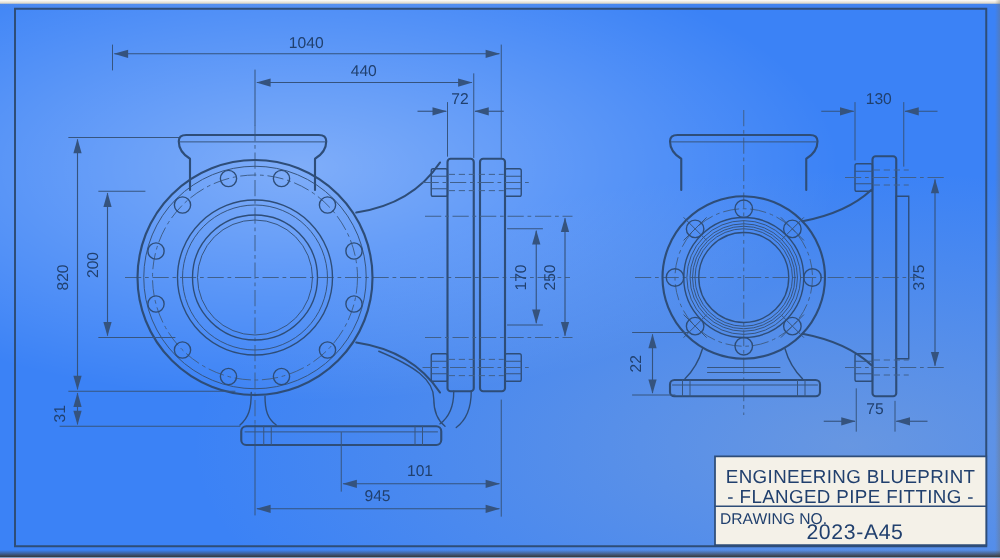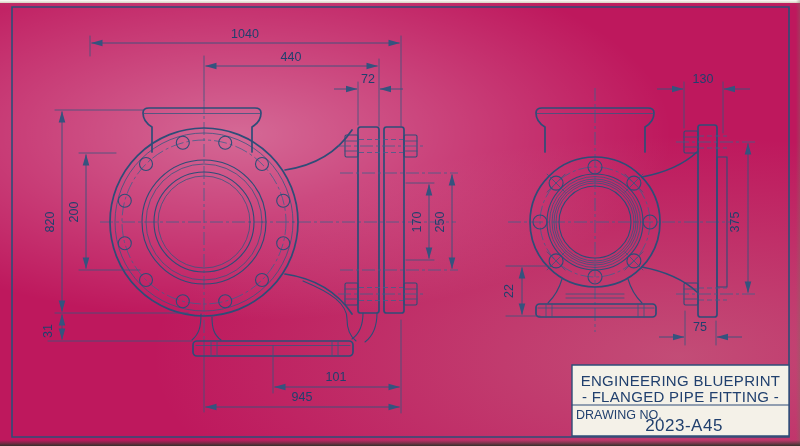--- a/index.html
+++ b/index.html
@@ -1,17 +1,17 @@
 <!DOCTYPE html>
 <html><head>
 <meta charset="utf-8">
 <style>
   html,body{margin:0;padding:0;background:#cfcabc;}
   .sheet{position:relative;width:800px;height:446px;overflow:hidden;
-    background:#be185d;
+    background:#3b82f6;
     font-family:"Liberation Sans", sans-serif;}
   .sheet::before{content:"";position:absolute;inset:0;pointer-events:none;
     background:
       radial-gradient(90% 70% at 30% 30%, rgba(255,255,255,0.35), rgba(255,255,255,0) 60%),
       radial-gradient(120% 90% at 85% 80%, rgba(205,198,178,0.30), rgba(205,198,178,0) 55%),
       linear-gradient(180deg, rgba(160,150,130,0.12), rgba(160,150,130,0) 8px);}
   .edge-top{position:absolute;left:0;top:0;width:100%;height:3px;
     background:linear-gradient(180deg,#fdfdfb,#d8d2c2);}
   .edge-bottom{position:absolute;left:0;bottom:0;width:100%;height:6px;
     background:linear-gradient(180deg,rgba(60,56,48,0) 0%,rgba(60,56,48,0.55) 55%,#33302a 100%);}

